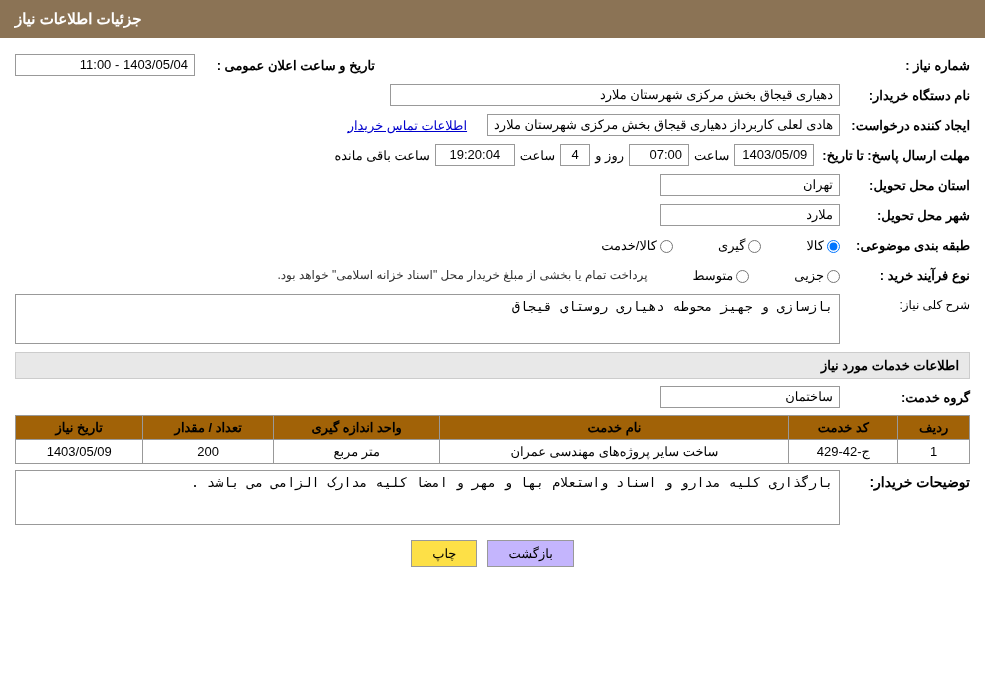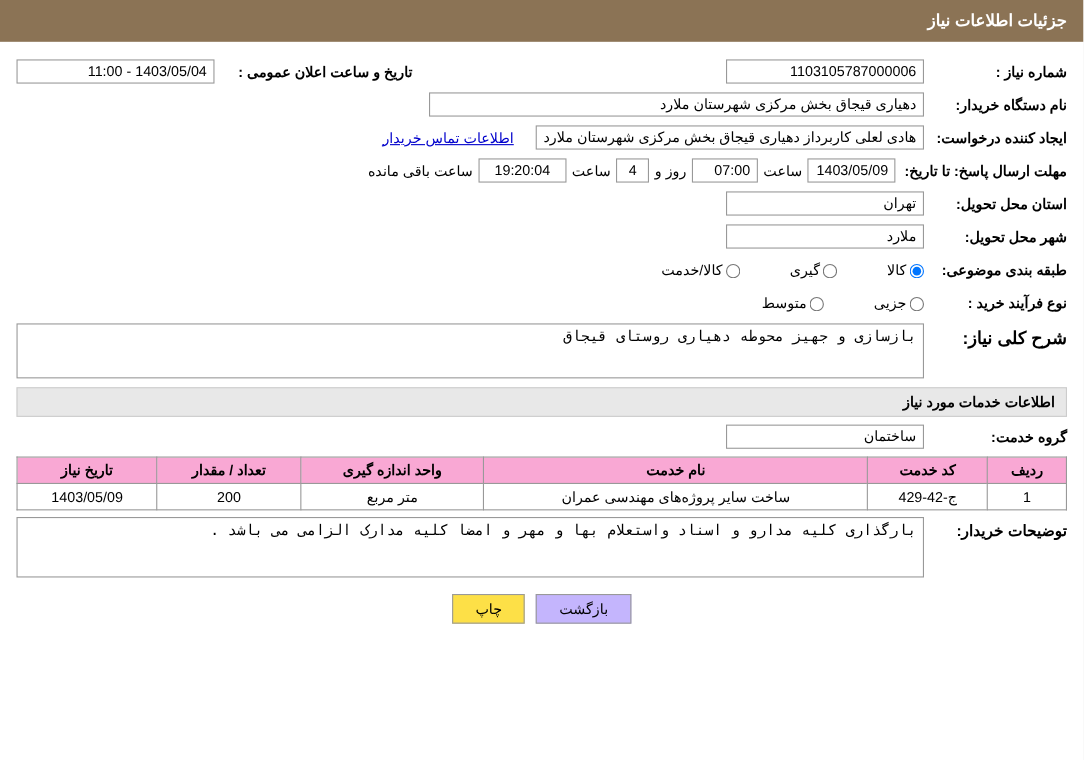--- a/index.html
+++ b/index.html
@@ -11,21 +11,21 @@
     }
     .page-wrapper {
       width: 985px;
       margin: 0 auto;
       background: #fff;
       min-height: 691px;
     }
     .header-bar {
       background: #8B7355;
       color: #fff;
-      text-align: right;
+      text-align: left;
       padding: 10px 15px;
       font-size: 15px;
       font-weight: bold;
     }
     .content {
       padding: 10px 15px;
     }
     .section-title {
       background: #e8e8e8;
       border: 1px solid #ccc;
@@ -84,21 +84,21 @@
       padding: 4px 6px;
       text-align: right;
       resize: none;
     }
     .services-table {
       width: 100%;
       border-collapse: collapse;
       margin: 5px 0;
     }
     .services-table th {
-      background: #f9a8d4;
+      background: #a16207;
       border: 1px solid #999;
       padding: 4px 8px;
       text-align: center;
       font-weight: bold;
     }
     .services-table td {
       border: 1px solid #999;
       padding: 4px 8px;
       text-align: center;
     }
@@ -143,21 +143,20 @@
 
   <div class="header-bar">
     <span>جزئیات اطلاعات نیاز</span>
   </div>
 
   <div class="content watermark-container">
 
 
     <div class="info-row">
       <span class="label">شماره نیاز :</span>
-      <div class="value-box medium">1103105787000006</div>
       <span style="flex:1"></span>
       <span class="label" style="min-width:180px;">تاریخ و ساعت اعلان عمومی :</span>
       <div class="value-box medium">1403/05/04 - 11:00</div>
     </div>
 
     <div class="info-row">
       <span class="label">نام دستگاه خریدار:</span>
       <div class="value-box xwide">دهیاری قیجاق بخش مرکزی شهرستان ملارد</div>
     </div>
 
@@ -213,24 +212,25 @@
       <div class="radio-group">
         <div class="radio-item">
           <input type="radio" name="purchase_type" value="جزیی" style="">
           <span>جزیی</span>
         </div>
         <div class="radio-item">
           <input type="radio" name="purchase_type" value="متوسط" style="">
           <span>متوسط</span>
         </div>
       </div>
+      <span style="margin-right:15px; font-size:12px; color:#333;">پرداخت تمام یا بخشی از مبلغ خریدار محل "اسناد خزانه اسلامی" خواهد بود.</span>
     </div>
 
     <div class="info-row" style="align-items:flex-start; margin-top:6px;">
-      <span class="label" style="font-size:16px; font-weight:bold; padding-top:4px;">شرح کلی نیاز:</span>
+      <span class="label" style="font-size:12px; font-weight:normal; padding-top:4px;">شرح کلی نیاز:</span>
       <textarea class="textarea-box" style="flex: 1 1 0%;" rows="2" placeholder="بازسازی و جهیز محوطه دهیاری روستای قیجاق">بازسازی و جهیز محوطه دهیاری روستای قیجاق</textarea>
     </div>
 
     <div class="section-title">اطلاعات خدمات مورد نیاز</div>
 
     <div class="info-row">
       <span class="label">گروه خدمت:</span>
       <div class="value-box medium">ساختمان</div>
     </div>
 

